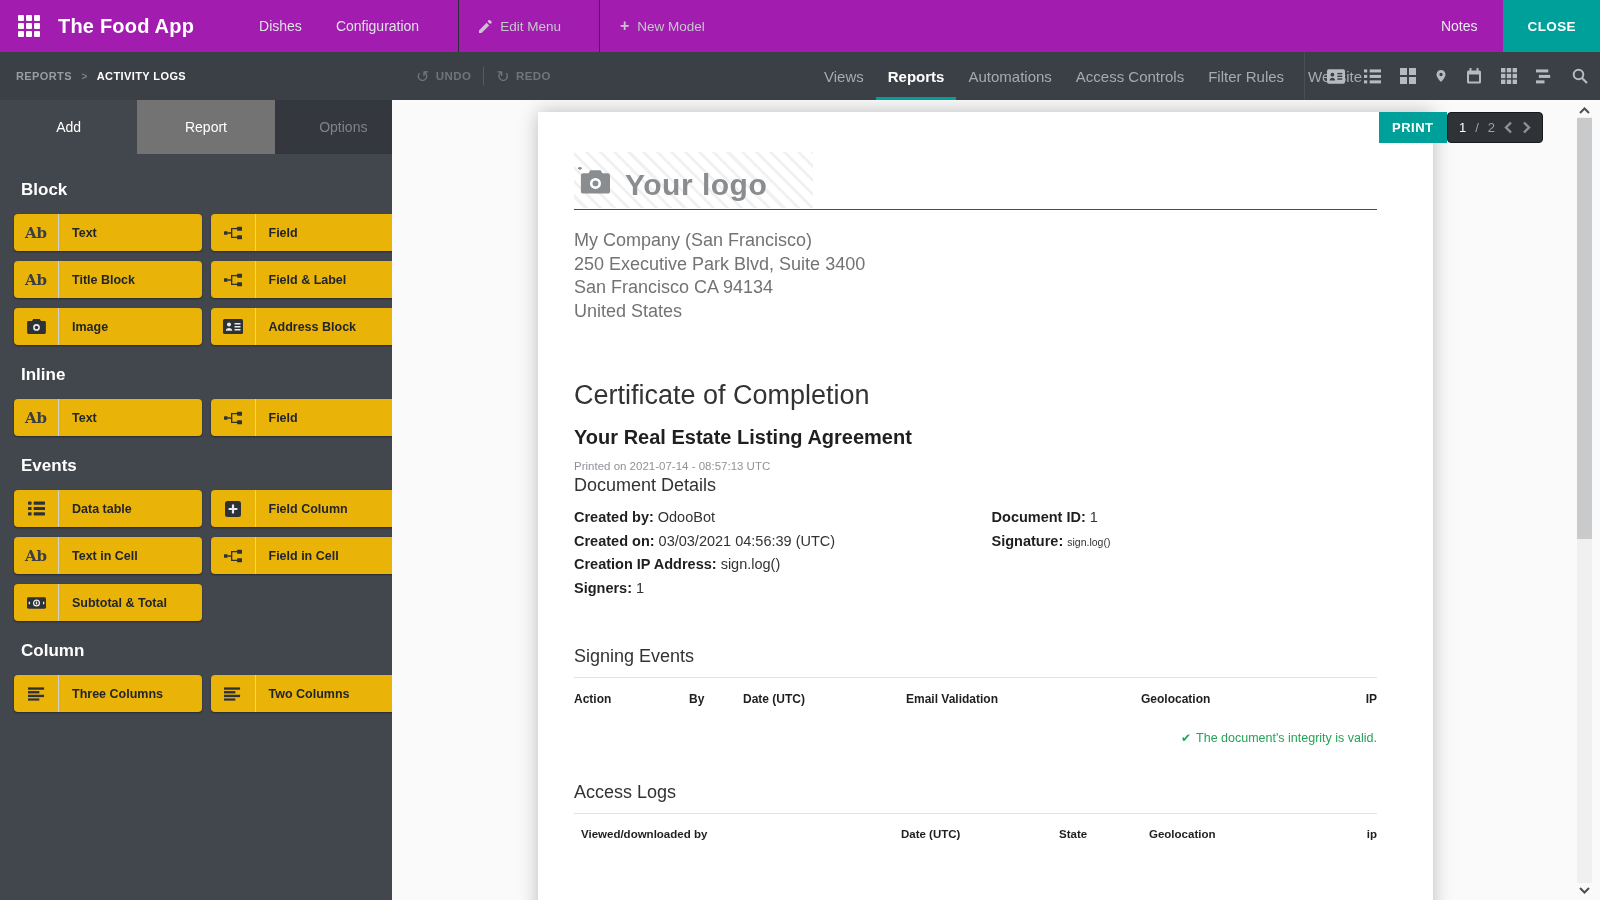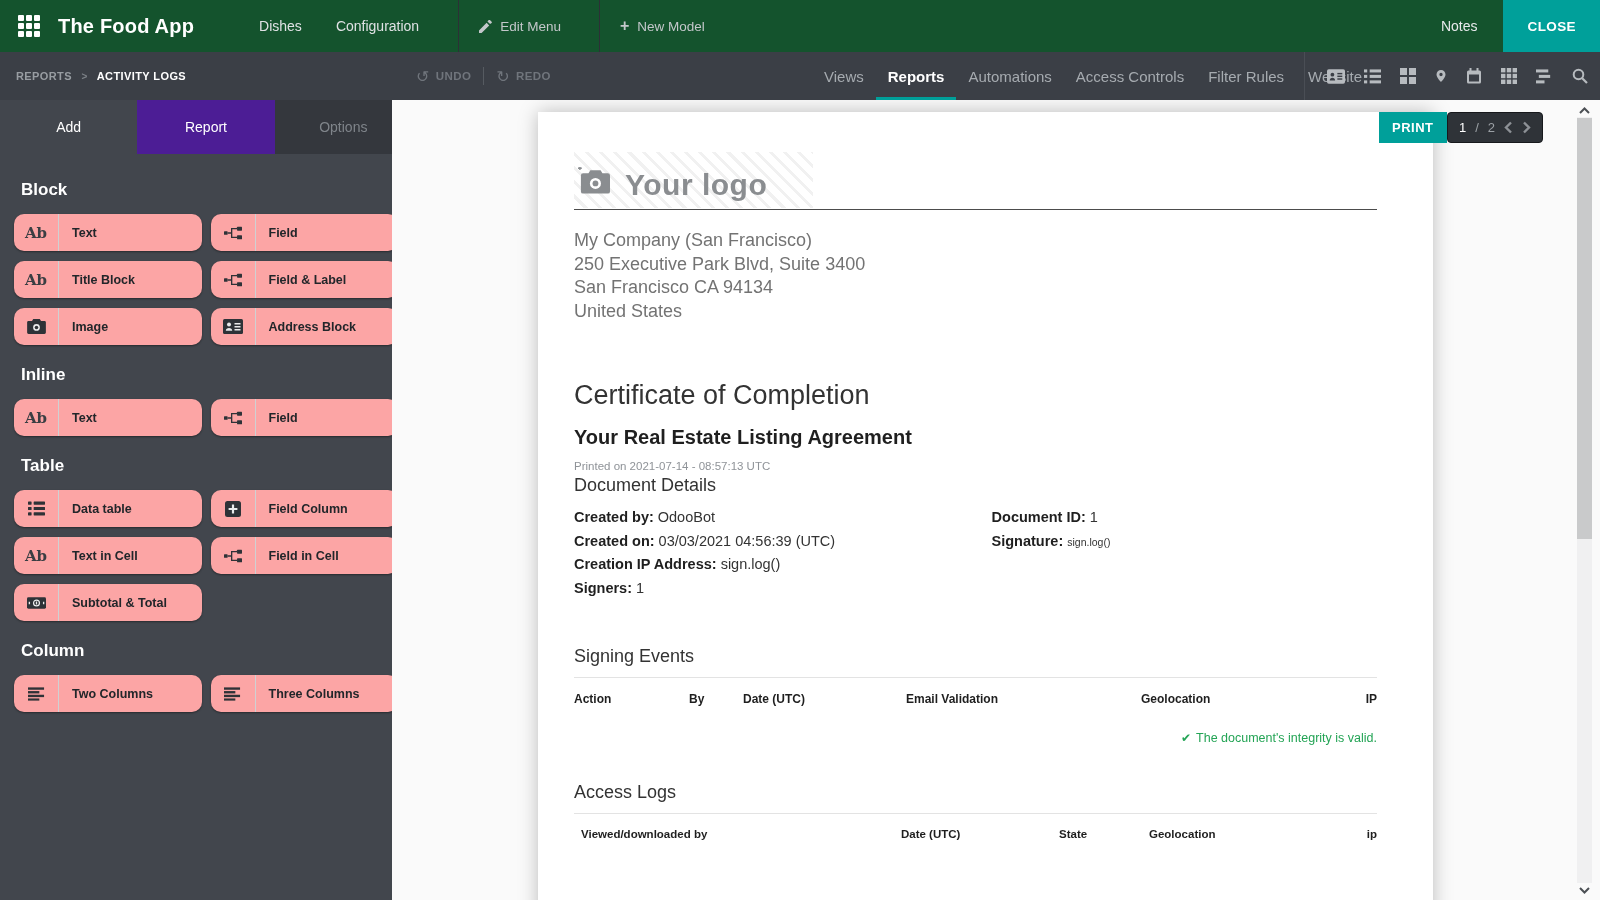--- a/index.html
+++ b/index.html
@@ -1,20 +1,20 @@
 <!DOCTYPE html>
 <html><head>
 <meta charset="utf-8">
 <style>
   * { margin:0; padding:0; box-sizing:border-box; }
   html,body { width:1600px; height:900px; overflow:hidden; background:#fafafa;
               font-family:"Liberation Sans", sans-serif; }
 
   
-  .topbar { height:52px; background:#14532d; display:flex; align-items:center; color:#e8eaec; position:relative; }
+  .topbar { height:52px; background:#a21caf; display:flex; align-items:center; color:#e8eaec; position:relative; }
   .apps-btn { width:58px; height:100%; display:flex; align-items:center; justify-content:center; cursor:pointer; }
   .app-title { font-size:20px; font-weight:bold; color:#fff; margin-right:48px; letter-spacing:.2px; }
   .menu-item { padding:0 17px; font-size:14px; color:#dfe2e4; height:100%; display:flex; align-items:center; cursor:pointer; }
   .systray-item { padding:0 20px; font-size:13.5px; color:#c3c7ca; height:100%; display:flex; align-items:center; gap:8px; cursor:pointer; border-left:1px solid #2c3036; }
   .topbar .spacer { flex:1; }
   .notes { font-size:14px; color:#e8eaec; padding:0 26px; cursor:pointer; }
   .close-btn { background:#00a09a; color:#fff; font-weight:bold; font-size:13.5px; height:100%; display:flex; align-items:center; padding:0 24px; letter-spacing:.4px; cursor:pointer; }
 
   
   .toolbar { height:48px; background:#3b3f46; position:relative; display:flex; align-items:center; }
@@ -28,27 +28,27 @@
   .ur-divider { width:1px; height:18px; background:#565b61; }
   .rpt-tabs { position:absolute; left:812px; top:0; height:100%; display:flex; }
   .rpt-tab { padding:0 12px; font-size:15px; color:#a6abb0; height:100%; display:flex; align-items:center; cursor:pointer; }
   .rpt-tab.active { color:#fff; font-weight:bold; box-shadow:inset 0 -3px 0 #00a09a; }
   .view-icons { position:absolute; right:12px; top:0; height:100%; display:flex; align-items:center; gap:19px; padding-left:22px; border-left:1px solid #4a4e55; color:#b7bbbf; }
   .vicon { display:flex; align-items:center; cursor:pointer; }
 
   
   .sidebar { position:absolute; left:0; top:100px; width:412px; bottom:0; background:#42464d; color:#fff; }
   .sb-tabs { display:flex; height:54px; background:#282b30; }
-  .sb-tab { flex:1; display:flex; align-items:center; justify-content:center; font-size:14px; color:#fff; background:#4c1d95; cursor:pointer; }
+  .sb-tab { flex:1; display:flex; align-items:center; justify-content:center; font-size:14px; color:#fff; background:#737373; cursor:pointer; }
   .sb-tab.active { background:#42464d; }
   .sb-tab.disabled { color:#7f848a; background:#34373d; }
   .sb-body { padding:6px 14px; }
   .sb-section-title { font-size:17px; font-weight:700; margin:20px 0 14px 7px; }
   .sb-grid { display:grid; grid-template-columns:1fr 1fr; gap:10px 9px; }
-  .sb-btn { background:#fca5a5; border-radius:10px; height:37px; display:flex; align-items:center; overflow:hidden; box-shadow:0 1px 2px rgba(0,0,0,.4); cursor:pointer;text-align:right; }
+  .sb-btn { background:#eab308; border-radius:4px; height:37px; display:flex; align-items:center; overflow:hidden; box-shadow:0 1px 2px rgba(0,0,0,.4); cursor:pointer;text-align:right; }
   .sb-btn .ic { width:45px; height:100%; display:flex; align-items:center; justify-content:center; border-right:1px solid #cfd1d3; color:#2e3237; flex:none; }
   .sb-btn .lb { padding-left:13px; font-size:12.5px; font-weight:bold; color:#22262a; white-space:nowrap; }
   .ab-glyph { font-family:"DejaVu Serif", serif; font-weight:bold; font-size:15px; color:#3a3e43; }
 
   
   .canvas { position:absolute; left:392px; top:100px; right:0; bottom:0; background:#fafafa; overflow:hidden; }
   .document { position:absolute; left:146px; top:12px; width:895px; height:1100px; background:#fff; box-shadow:0 0 18px rgba(0,0,0,.25); }
   .doc-inner { padding:40px 56px 0 36px; color:#333; }
   .logo-row { display:inline-flex; align-items:center; gap:15px; padding:6px 46px 6px 4px;
               background:repeating-linear-gradient(45deg,#ffffff 0 7px,#f1f1f1 7px 10px); color:#8a8d90; }
@@ -327,21 +327,21 @@
                 <rect x="14.5" y="0" width="5.5" height="4.4" rx="0.6"></rect>
                 <rect x="14.5" y="9.6" width="5.5" height="4.4" rx="0.6"></rect>
               </g>
               <path d="M4 7h4.5M8.5 7V2.2h6M8.5 7v4.8h6" fill="none" stroke="#2e3237" stroke-width="1.5"></path>
             </svg>
         </span>
         <span class="lb">Field</span>
       </div>
     </div>
 
-    <div class="sb-section-title">Table</div>
+    <div class="sb-section-title">Events</div>
     <div class="sb-grid">
       <div class="sb-btn">
         <span class="ic">
           <svg width="17" height="15" viewBox="0 0 18 15">
               <g fill="#2e3237">
                 <rect x="0" y="0" width="3.8" height="3.4" rx=".5"></rect>
                 <rect x="6" y="0" width="12" height="3.4" rx=".5"></rect>
                 <rect x="0" y="5.8" width="3.8" height="3.4" rx=".5"></rect>
                 <rect x="6" y="5.8" width="12" height="3.4" rx=".5"></rect>
                 <rect x="0" y="11.6" width="3.8" height="3.4" rx=".5"></rect>
@@ -399,34 +399,34 @@
         <span class="ic">
           <svg width="17" height="14" viewBox="0 0 18 14">
               <g fill="#2e3237">
                 <rect x="0" y="0" width="17" height="2.5"></rect>
                 <rect x="0" y="3.9" width="12" height="2.5"></rect>
                 <rect x="0" y="7.8" width="17" height="2.5"></rect>
                 <rect x="0" y="11.7" width="12" height="2.3"></rect>
               </g>
             </svg>
         </span>
-        <span class="lb">Two Columns</span>
+        <span class="lb">Three Columns</span>
       </div>
       <div class="sb-btn">
         <span class="ic">
           <svg width="17" height="14" viewBox="0 0 18 14">
               <g fill="#2e3237">
                 <rect x="0" y="0" width="17" height="2.5"></rect>
                 <rect x="0" y="3.9" width="12" height="2.5"></rect>
                 <rect x="0" y="7.8" width="17" height="2.5"></rect>
                 <rect x="0" y="11.7" width="12" height="2.3"></rect>
               </g>
             </svg>
         </span>
-        <span class="lb">Three Columns</span>
+        <span class="lb">Two Columns</span>
       </div>
     </div>
 
   </div>
 </div>
 
 <div class="canvas">
 
   <div class="document">
     <div class="doc-inner">

